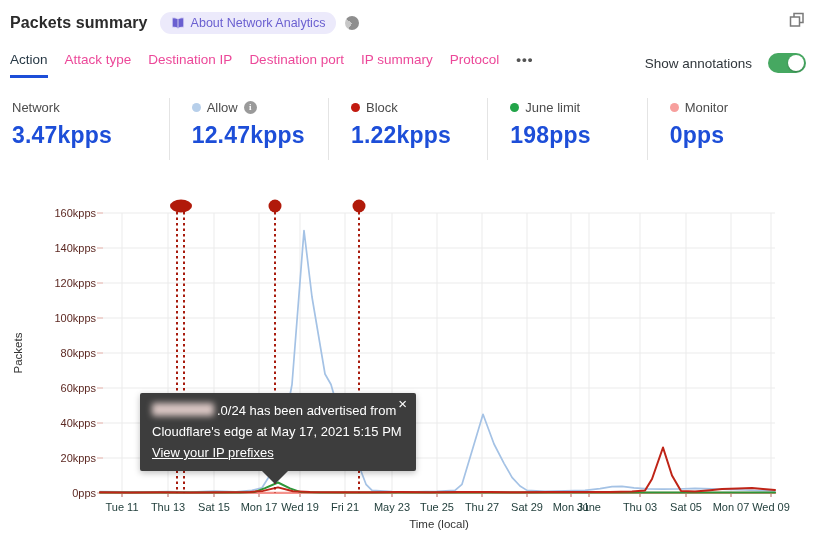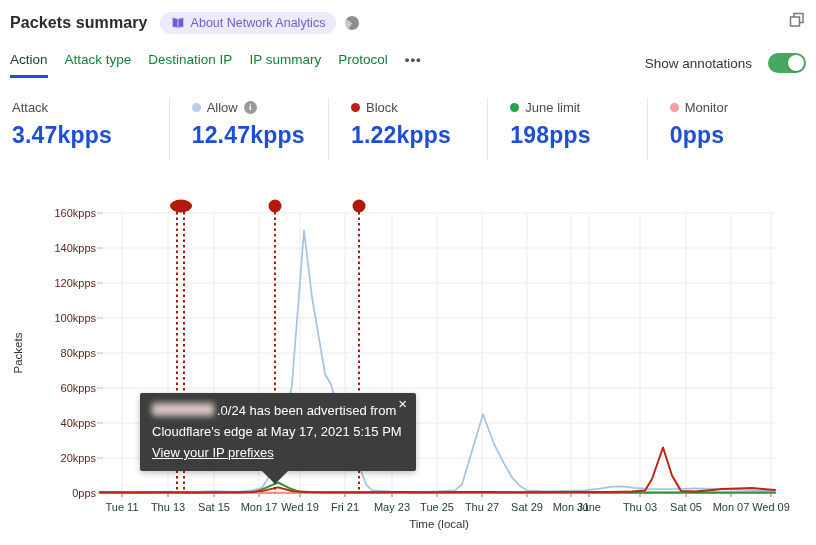--- a/index.html
+++ b/index.html
@@ -11,21 +11,21 @@
   .hdr { position:absolute; top:10px; left:10px; right:10px; height:26px; display:flex; align-items:center; }
   .title { font-size:16px; font-weight:700; color:#2b2b2b; letter-spacing:.1px; }
   .badge { display:inline-flex; align-items:center; gap:6px; margin-left:12px; height:22px;
            padding:0 11px; border-radius:11px; background:#eceafb; color:#6a5fd0; font-size:12.5px; cursor:pointer; }
   .pie-icon { width:14px; height:14px; margin-left:9px; border-radius:50%;
               background:conic-gradient(from 210deg, #c7c7c7 0deg 95deg, #8e8e8e 95deg 360deg); }
   .popout { position:absolute; right:0; top:1px; width:18px; height:18px; cursor:pointer; }
 
   
   .tabs { position:absolute; top:52px; left:10px; right:10px; height:27px; display:flex; gap:17px; align-items:flex-start; }
-  .tab { font-size:13.5px; color:#15803d; padding-bottom:8px; cursor:pointer; white-space:nowrap; }
+  .tab { font-size:13.5px; color:#ec4899; padding-bottom:8px; cursor:pointer; white-space:nowrap; }
   .tab.active { color:#273845; border-bottom:3px solid #1d4ed8; }
   .tab.more { color:#555; letter-spacing:1px; font-weight:700; }
   .annot-ctl { position:absolute; top:53px; right:10px; display:flex; align-items:center; gap:16px; }
   .annot-label { font-size:13.5px; color:#30363b; }
   .toggle { width:38px; height:20px; border-radius:10px; background:#46a861; position:relative; cursor:pointer; }
   .toggle .knob { position:absolute; top:2px; right:2px; width:16px; height:16px; border-radius:50%; background:#fff;
                   box-shadow:0 1px 2px rgba(0,0,0,.25); }
 
   
   .stats { position:absolute; top:98px; left:10px; right:10px; height:62px; display:flex; }
@@ -70,35 +70,36 @@
     <svg class="popout" viewBox="0 0 18 18">
       <rect x="6" y="2.5" width="9" height="9" fill="#fff" stroke="#7a7a7a" stroke-width="1.5"></rect>
       <rect x="2.5" y="6" width="9" height="9" fill="#fff" stroke="#7a7a7a" stroke-width="1.5"></rect>
     </svg>
   </div>
 
   <div class="tabs">
     <span class="tab active">Action</span>
     <span class="tab">Attack type</span>
     <span class="tab">Destination IP</span>
+    <span class="tab">Destination port</span>
     <span class="tab">IP summary</span>
     <span class="tab">Protocol</span>
     <span class="tab more">•••</span>
   </div>
   <div class="annot-ctl">
     <span class="annot-label">Show annotations</span>
     <span class="toggle">
         <span class="knob"></span>
       </span>
   </div>
 
   <div class="stats">
     <div class="stat">
       <div class="stat-top">
-          <span class="stat-label">Attack</span>
+          <span class="stat-label">Network</span>
         </div>
       <div class="stat-value">3.47kpps</div>
     </div>
     <div class="stat">
       <div class="stat-top">
         <span class="dot" style="background: rgb(183, 207, 234);"></span>
         <span class="stat-label">Allow</span>
         <span class="info-icon">i</span>
       </div>
       <div class="stat-value">12.47kpps</div>

